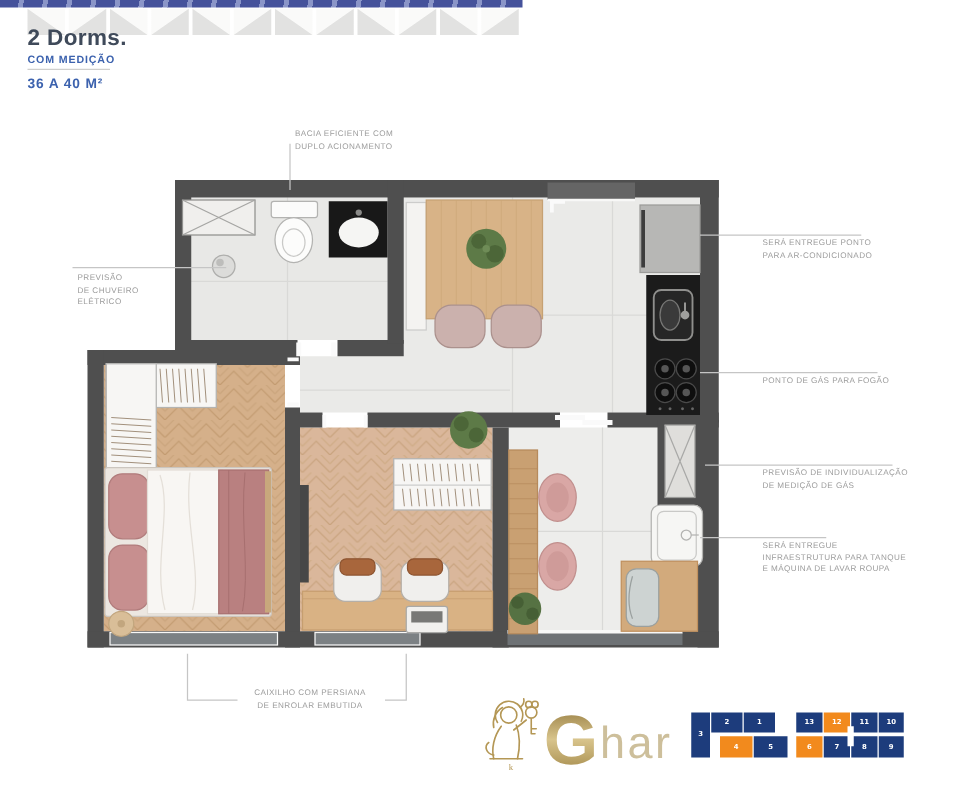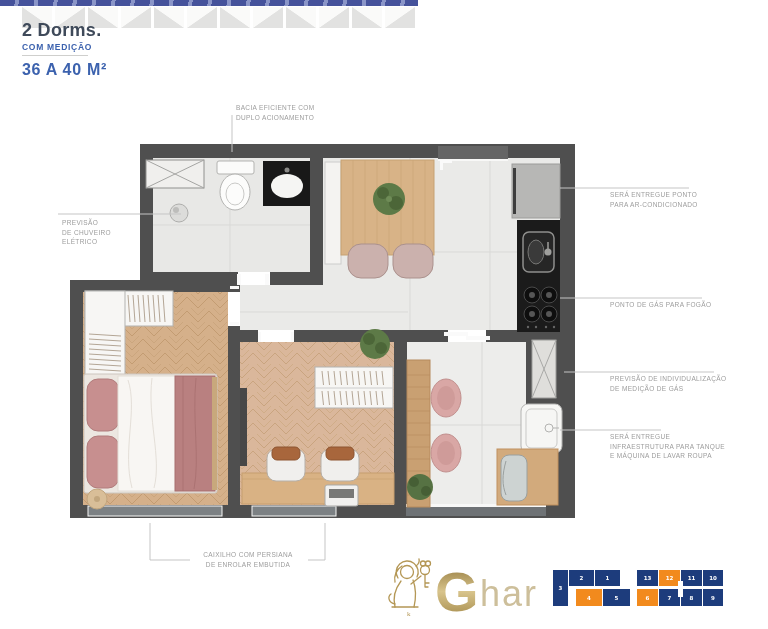--- a/index.html
+++ b/index.html
@@ -9,21 +9,21 @@
   
   .band-blue{position:absolute;left:0;top:0;width:418px;height:6px;
     background:repeating-linear-gradient(100deg,#45529b 0 15px,#8a95c8 15px 19px);}
   .tiles{position:absolute;left:22px;top:7px;display:flex;gap:3px;}
   .tile{width:30px;height:21px;background:linear-gradient(to top right,#e2e2e1 49%,#fafaf9 51%);}
   .tile:nth-child(even){background:linear-gradient(to top left,#e2e2e1 49%,#fafaf9 51%);}
   
   .title{left:22px;top:20px;font-size:18px;font-weight:bold;color:#3f4a5a;letter-spacing:.3px;}
   .subtitle{left:22px;top:42px;font-size:8.5px;font-weight:bold;color:#3c62ae;letter-spacing:.7px;}
   .rule{left:22px;top:55px;width:66px;height:1px;background:#cfcfcd;}
-  .area{left:22px;top:61px;font-size:16px;font-weight:bold;color:#3c62ae;letter-spacing:.7px;}
+  .area{left:22px;top:61px;font-size:11px;font-weight:bold;color:#3c62ae;letter-spacing:.7px;}
   
   .note{position:absolute;font-size:6.5px;line-height:9.5px;color:#9c9c9c;letter-spacing:.35px;}
   .note span{display:block;}
   .note-bacia{left:236px;top:103px;}
   .note-chuveiro{left:62px;top:218px;}
   .note-ar{left:610px;top:190px;}
   .note-gas{left:610px;top:300px;}
   .note-medicao{left:610px;top:374px;}
   .note-tanque{left:610px;top:432px;}
   .note-caixilho{left:185px;top:550px;width:126px;text-align:center;}

